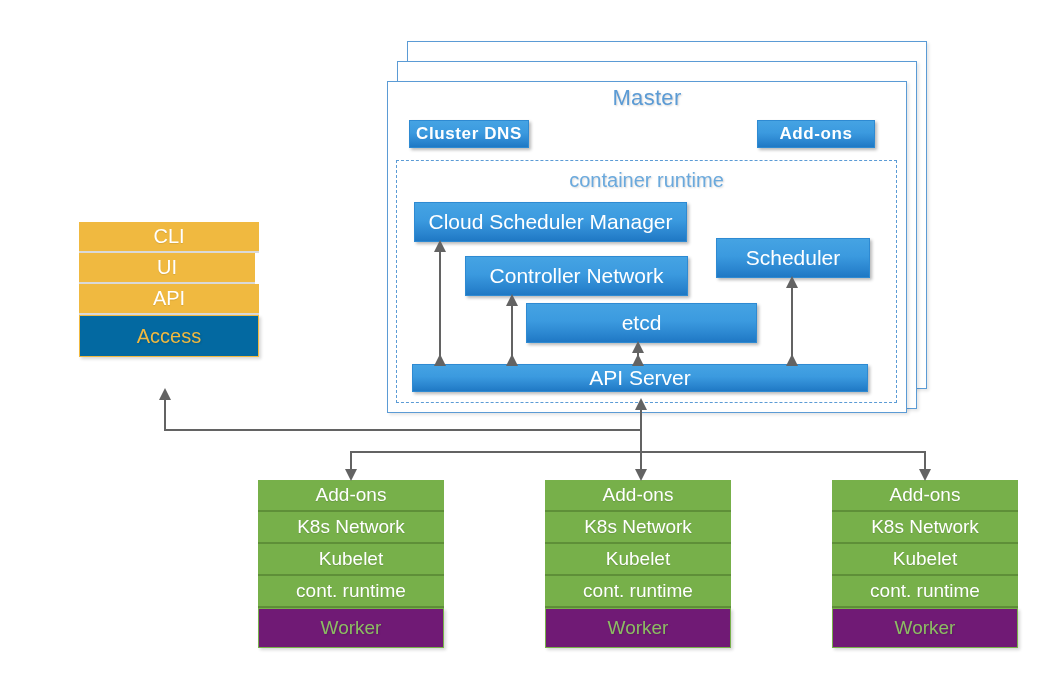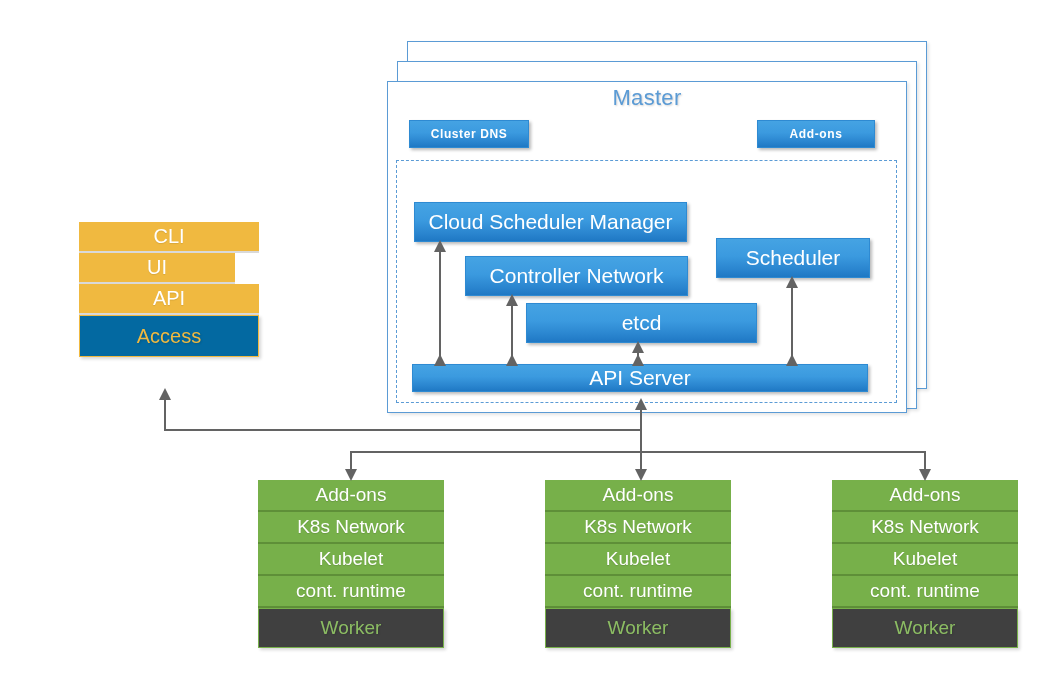--- a/index.html
+++ b/index.html
@@ -51,21 +51,21 @@
     box-sizing:border-box;
     background:linear-gradient(to bottom,#45a3e3 0%,#3b9adf 45%,#2a85cf 80%,#1f78c4 100%);
     border:1px solid #2e8ad2;
     color:#ffffff;
     display:flex;align-items:center;justify-content:center;
     text-align:center;
     box-shadow:2px 2px 3px rgba(0,0,0,0.28);
     font-size:21px;
     white-space:nowrap;
   }
-  .bluebox.small{font-size:12px;letter-spacing:.6px;font-weight:bold;}
+  .bluebox.small{font-size:17px;letter-spacing:.6px;font-weight:bold;}
 
   
   .stack{position:absolute;box-sizing:border-box;}
   .orange-row{
     box-sizing:border-box;
     background:#f0b940;
     color:#ffffff;
     display:flex;align-items:center;justify-content:center;
     font-size:20px;
     border-bottom:2px solid #d9d9d9;
@@ -87,21 +87,21 @@
     box-sizing:border-box;
     background:#77b04a;
     color:#ffffff;
     display:flex;align-items:center;justify-content:center;
     font-size:19px;
     border-bottom:2px solid #5e8f38;
     text-shadow:0 1px 1px rgba(0,0,0,0.12);
   }
   .green-foot{
     box-sizing:border-box;
-    background:#404040;
+    background:#701a75;
     border:1px solid #77b04a;
     color:#8cbd63;
     display:flex;align-items:center;justify-content:center;
     font-size:19px;
     box-shadow:2px 2px 3px rgba(0,0,0,0.16);
     text-shadow:1px 1px 2px rgba(0,0,0,0.14);
   }
 
   
   svg.wires{position:absolute;left:0;top:0;width:1040px;height:690px;overflow:visible;}
@@ -116,30 +116,31 @@
   <div class="master-panel" style="left:397px;top:61px;width:520px;height:348px;"></div>
 
   <div class="master-panel" style="left:387px;top:81px;width:520px;height:332px;"></div>
 
   <div class="master-title" style="left:387px;top:85px;width:520px;">Master</div>
 
   <div class="bluebox small" style="left:409px;top:120px;width:120px;height:28px;">Cluster DNS</div>
   <div class="bluebox small" style="left:757px;top:120px;width:118px;height:28px;">Add-ons</div>
 
   <div class="dashed-box" style="left:396px;top:160px;width:501px;height:243px;"></div>
+  <div class="dashed-title" style="left:396px;top:169px;width:501px;">container runtime</div>
 
   <div class="bluebox" style="left:414px;top:202px;width:273px;height:40px;">Cloud Scheduler Manager</div>
   <div class="bluebox" style="left:465px;top:256px;width:223px;height:40px;">Controller Network</div>
   <div class="bluebox" style="left:526px;top:303px;width:231px;height:40px;">etcd</div>
   <div class="bluebox" style="left:716px;top:238px;width:154px;height:40px;">Scheduler</div>
   <div class="bluebox" style="left:412px;top:364px;width:456px;height:28px;">API Server</div>
 
   <div class="stack" style="left:79px;top:222px;width:180px;height:160px;">
     <div class="orange-row" style="width:180px;height:31px;">CLI</div>
-    <div class="orange-row" style="width:156px;height:31px;">UI</div>
+    <div class="orange-row" style="width:176px;height:31px;">UI</div>
     <div class="orange-row" style="width:180px;height:31px;">API</div>
     <div class="orange-foot" style="width:180px;height:42px;">Access</div>
   </div>
 
   <div class="stack" style="left:258px;top:480px;width:186px;height:170px;">
     <div class="green-row" style="width:186px;height:32px;">Add-ons</div>
     <div class="green-row" style="width:186px;height:32px;">K8s Network</div>
     <div class="green-row" style="width:186px;height:32px;">Kubelet</div>
     <div class="green-row" style="width:186px;height:32px;">cont. runtime</div>
     <div class="green-foot" style="width:186px;height:40px;">Worker</div>

